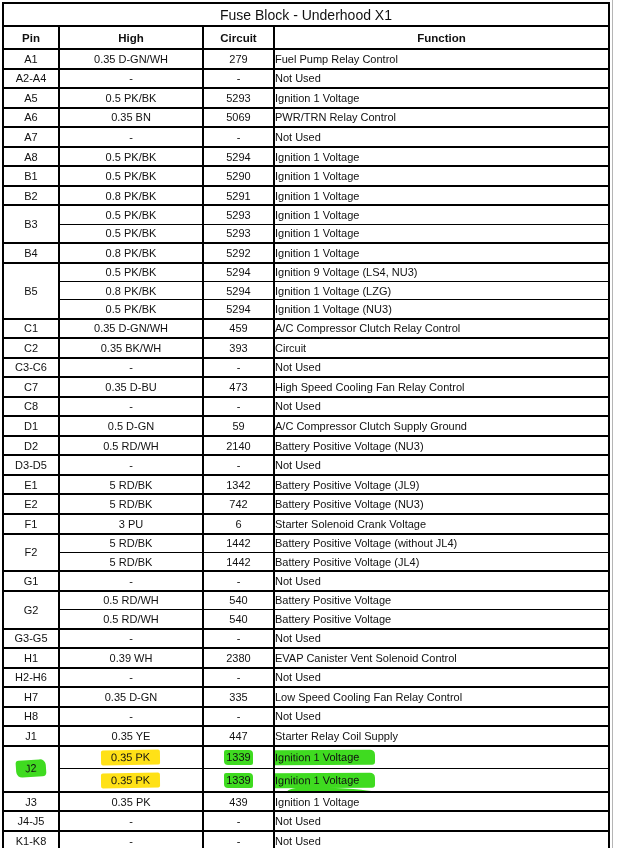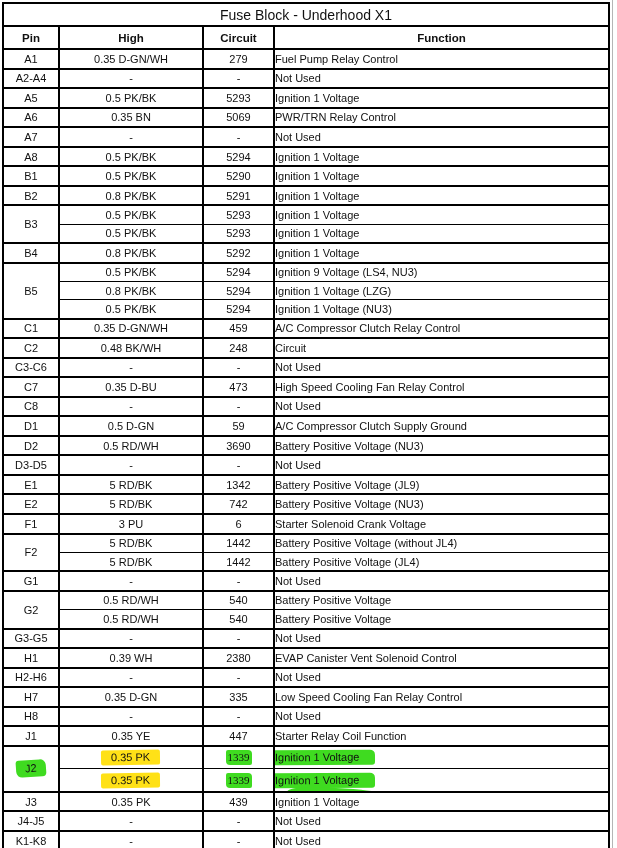--- a/index.html
+++ b/index.html
@@ -58,21 +58,21 @@
     padding:1px 10px 2px;
   }
   .hl-yellow{background:var(--hl-yellow);transform:rotate(-0.8deg);}
   .hl-green{background:var(--hl-green);}
   .hl-pin{
     background:var(--hl-green);
     padding:2px 9px 3px;
     border-radius:3px 6px 4px 6px;
     transform:rotate(-4deg);
   }
-  .hl-circuit{padding:1px 2px 2px;border-radius:2px 4px 2px 4px;font-family:Liberation Serif, serif;}
+  .hl-circuit{padding:1px 2px 2px;border-radius:2px 4px 2px 4px;}
   .hl-func{
     margin-left:-4px;
     padding:1px 16px 2px 4px;
     transform:rotate(-0.4deg);
     border-radius:2px 5px 3px 2px;
   }
   td.func-rel{position:relative;}
   .tail{
     position:absolute;
     left:12px;bottom:-9px;
@@ -189,22 +189,22 @@
         <td class="func">Ignition 1 Voltage (NU3)</td>
       </tr>
       <tr>
         <td class="pin" rowspan="1">C1</td>
         <td class="wire">0.35 D-GN/WH</td>
         <td class="circuit">459</td>
         <td class="func">A/C Compressor Clutch Relay Control</td>
       </tr>
       <tr>
         <td class="pin" rowspan="1">C2</td>
-        <td class="wire">0.48 BK/WH</td>
-        <td class="circuit">248</td>
+        <td class="wire">0.35 BK/WH</td>
+        <td class="circuit">393</td>
         <td class="func">Circuit</td>
       </tr>
       <tr>
         <td class="pin" rowspan="1">C3-C6</td>
         <td class="wire">-</td>
         <td class="circuit">-</td>
         <td class="func">Not Used</td>
       </tr>
       <tr>
         <td class="pin" rowspan="1">C7</td>
@@ -220,21 +220,21 @@
       </tr>
       <tr>
         <td class="pin" rowspan="1">D1</td>
         <td class="wire">0.5 D-GN</td>
         <td class="circuit">59</td>
         <td class="func">A/C Compressor Clutch Supply Ground</td>
       </tr>
       <tr>
         <td class="pin" rowspan="1">D2</td>
         <td class="wire">0.5 RD/WH</td>
-        <td class="circuit">3690</td>
+        <td class="circuit">2140</td>
         <td class="func">Battery Positive Voltage (NU3)</td>
       </tr>
       <tr>
         <td class="pin" rowspan="1">D3-D5</td>
         <td class="wire">-</td>
         <td class="circuit">-</td>
         <td class="func">Not Used</td>
       </tr>
       <tr>
         <td class="pin" rowspan="1">E1</td>
@@ -309,21 +309,21 @@
       <tr>
         <td class="pin" rowspan="1">H8</td>
         <td class="wire">-</td>
         <td class="circuit">-</td>
         <td class="func">Not Used</td>
       </tr>
       <tr>
         <td class="pin" rowspan="1">J1</td>
         <td class="wire">0.35 YE</td>
         <td class="circuit">447</td>
-        <td class="func">Starter Relay Coil Function</td>
+        <td class="func">Starter Relay Coil Supply</td>
       </tr>
       <tr>
         <td class="pin" rowspan="2"><span class="hl hl-pin">J2</span></td>
         <td class="wire"><span class="hl hl-yellow">0.35 PK</span></td>
         <td class="circuit"><span class="hl hl-green hl-circuit">1339</span></td>
         <td class="func"><span class="hl hl-green hl-func">Ignition 1 Voltage</span></td>
       </tr>
       <tr class="sub">
         <td class="wire"><span class="hl hl-yellow">0.35 PK</span></td>
         <td class="circuit"><span class="hl hl-green hl-circuit">1339</span></td>

